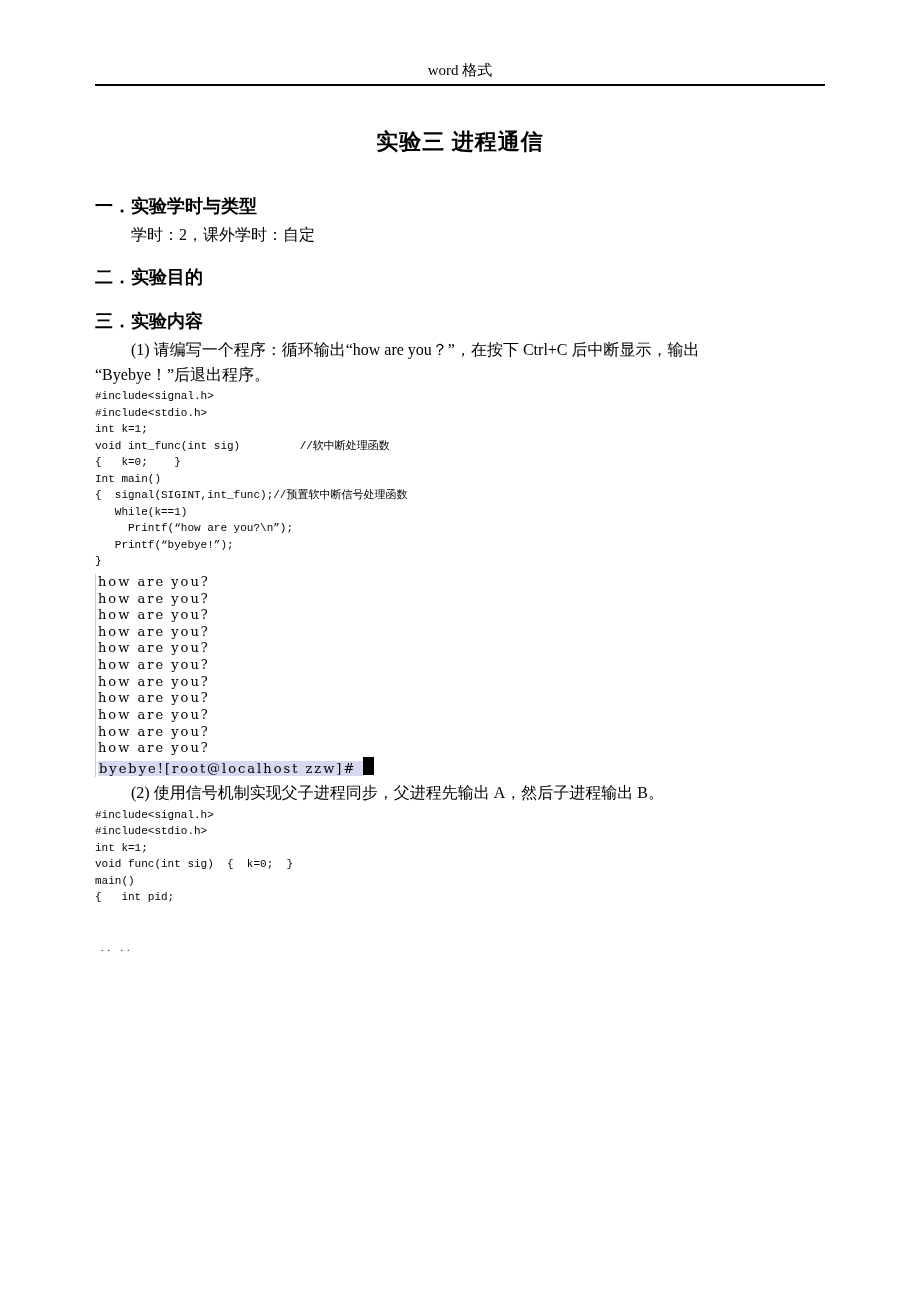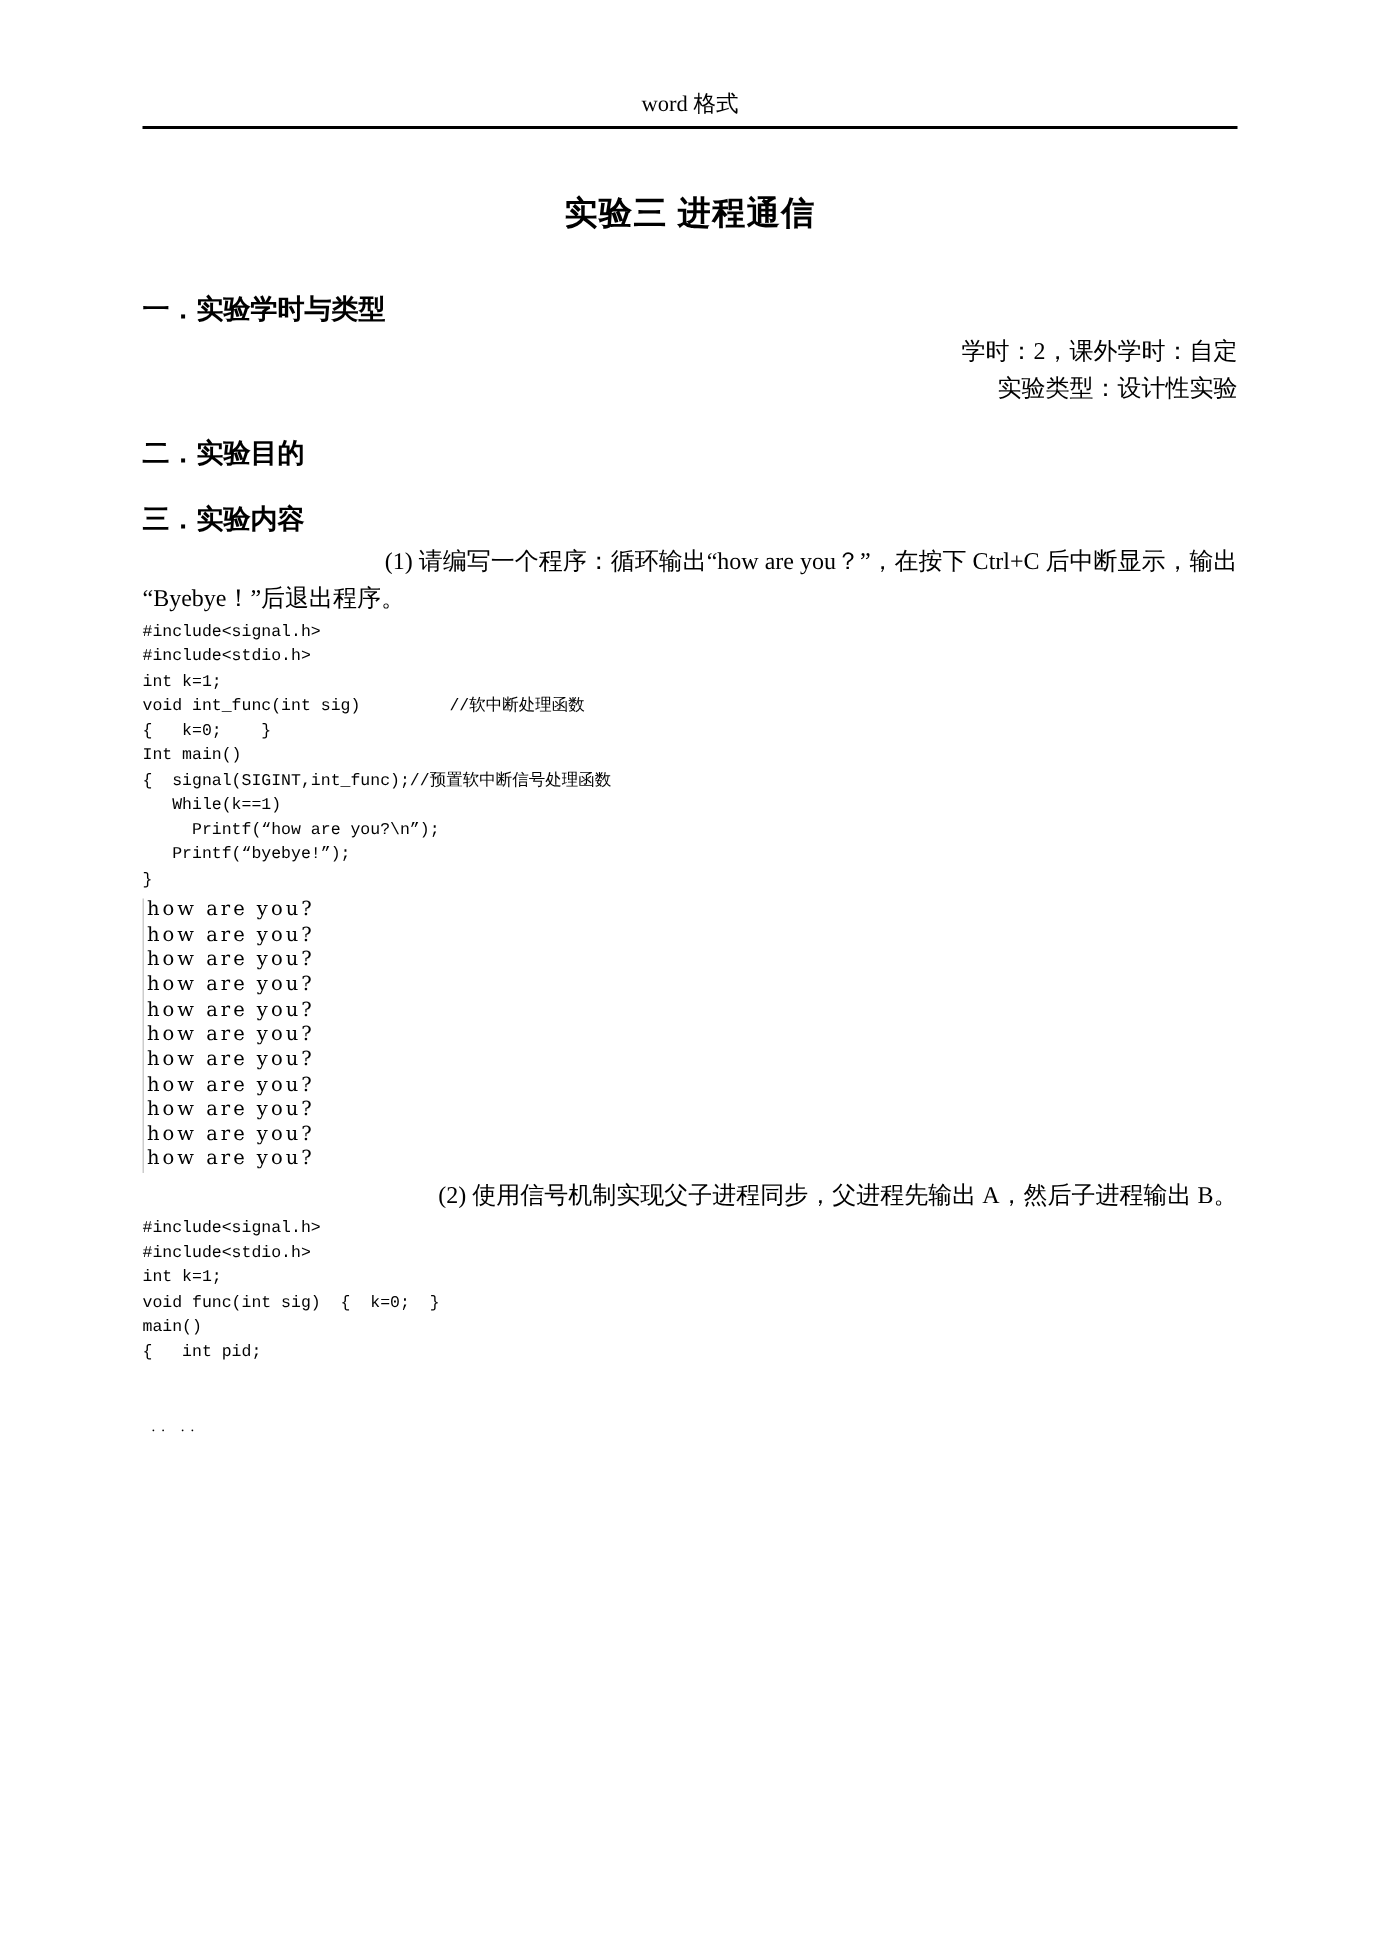--- a/index.html
+++ b/index.html
@@ -34,21 +34,20 @@
     margin: 0 0 35px 0;
     letter-spacing: 1px;
   }
   .section-head {
     font-weight: bold;
     font-size: 18px;
     margin: 18px 0 4px 0;
   }
   .indent {
     padding-left: 36px;
-    text-align: right;
   }
   .bold {
     font-weight: bold;
   }
   .code, .codeblock {
     font-family: Liberation Mono, monospace;
     font-size: 11px;
     line-height: 1.5;
   }
   .codeblock {
@@ -91,21 +90,20 @@
 
 <div class="page">
 
   <div class="header-label">word 格式</div>
   <hr class="header-rule">
 
   <h1 class="title">实验三 进程通信</h1>
 
   <p class="section-head">一．实验学时与类型</p>
   <p class="indent">学时：2，课外学时：自定</p>
-  <p class="indent">实验类型：设计性实验</p>
 
   <p class="section-head">二．实验目的</p>
 
   <p class="section-head">三．实验内容</p>
   <p class="indent">(1)  请编写一个程序：循环输出“how are you？”，在按下 Ctrl+C 后中断显示，输出</p>
   <p>“Byebye！”后退出程序。</p>
 
   <pre class="codeblock">#include&lt;signal.h&gt;
 #include&lt;stdio.h&gt;
 int k=1;
@@ -123,20 +121,21 @@
     <div>how are you?</div>
     <div>how are you?</div>
     <div>how are you?</div>
     <div>how are you?</div>
     <div>how are you?</div>
     <div>how are you?</div>
     <div>how are you?</div>
     <div>how are you?</div>
     <div>how are you?</div>
     <div>how are you?</div>
+    <div><span class="term-last">byebye![root@localhost zzw]# </span><span class="cursor"></span></div>
   </div>
 
   <p class="indent">(2) 使用信号机制实现父子进程同步，父进程先输出 A，然后子进程输出 B。</p>
 
   <pre class="codeblock">#include&lt;signal.h&gt;
 #include&lt;stdio.h&gt;
 int k=1;
 void func(int sig)  {  k=0;  }
 main()
 {   int pid;</pre>

